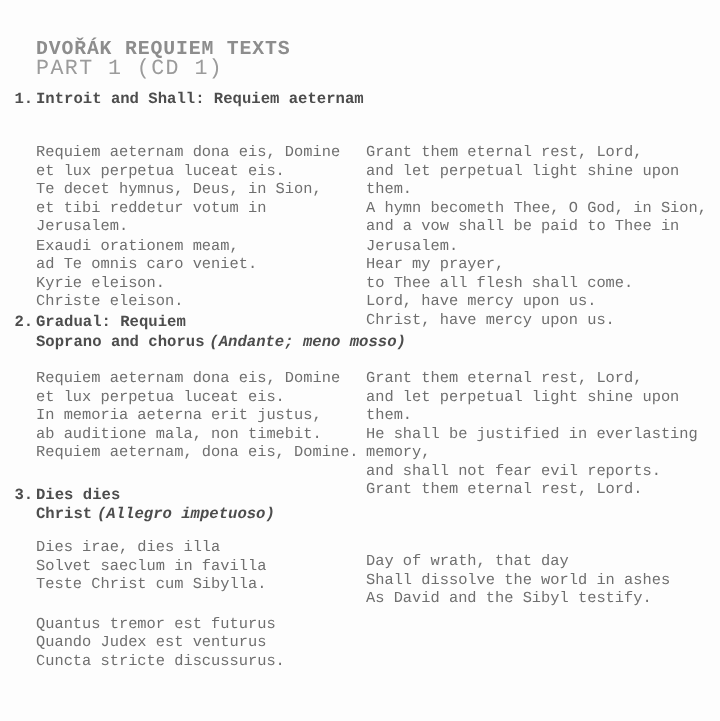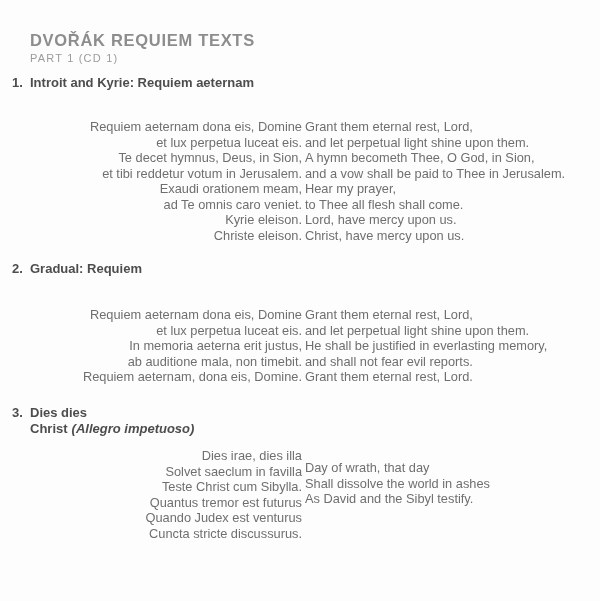--- a/index.html
+++ b/index.html
@@ -1,61 +1,61 @@
 <!DOCTYPE html>
 <html style="--background: #fdfdfd; --title-gray: #8d8d8d; --subtitle-gray: #9b9b9b; --heading-gray: #4d4d4d; --body-gray: #6f6f6f;"><head>
 <meta charset="utf-8">
 <style>
   html,body { margin:0; padding:0; background:#fff; }
   .page {
     position:relative; width:600px; height:601px;
     background:var(--background,#fdfdfd);
-    font-family:Liberation Sans, sans-serif;
+    font-family:Liberation Mono, monospace;
     overflow:hidden;
   }
   .title {
     position:absolute; left:30px; top:31px;
     font-size:16.5px; font-weight:700; letter-spacing:0.7px;
     color:var(--title-gray,#8d8d8d); line-height:19px;
   }
   .subtitle {
     position:absolute; left:30px; top:49px;
-    font-size:11px; font-weight:400; letter-spacing:1.2px;
+    font-size:18px; font-weight:400; letter-spacing:1.2px;
     color:var(--subtitle-gray,#9b9b9b); line-height:19px;text-align:center;
   }
   .head {
     position:absolute; left:12px; width:430px;
     color:var(--heading-gray,#4d4d4d);
     font-size:13px; font-weight:700; line-height:16px;
   }
   .num { position:absolute; left:0; top:0; }
   .htxt { margin-left:18px; }
   .tempo { font-style:italic; margin-left:4px; }
   .col {
     position:absolute;
     font-size:12.8px; line-height:15.5px;
     color:var(--body-gray,#6f6f6f);
   }
-  .latin   { left:30px;  width:272px;text-align:right; }
+  .latin   { left:30px;  width:272px; }
   .english { left:305px; width:294px; }
   .stanza  { white-space:pre-line; }
-  .stanza + .stanza { }
+  .stanza + .stanza { margin-top:17px; }
 </style>
 </head>
 <body>
 
 <div class="page">
 
   <div class="title">DVOŘÁK REQUIEM TEXTS</div>
   <div class="subtitle">PART 1 (CD 1)</div>
 
   <div class="head" style="top:75px">
     <span class="num">1.</span>
     <div class="htxt">
-      <div>Introit and Kyrie: Requiem aeternam</div>
+      <div>Introit and Shall: Requiem aeternam</div>
     </div>
   </div>
   <div class="col latin" style="top:119px">
     <div class="stanza">Requiem aeternam dona eis, Domine
 et lux perpetua luceat eis.
 Te decet hymnus, Deus, in Sion,
 et tibi reddetur votum in Jerusalem.
 Exaudi orationem meam,
 ad Te omnis caro veniet.
 Kyrie eleison.
@@ -69,20 +69,21 @@
 Hear my prayer,
 to Thee all flesh shall come.
 Lord, have mercy upon us.
 Christ, have mercy upon us.</div>
   </div>
 
   <div class="head" style="top:261px">
     <span class="num">2.</span>
     <div class="htxt">
       <div>Gradual: Requiem</div>
+      <div><span>Soprano and chorus</span><span class="tempo">(Andante; meno mosso)</span></div>
     </div>
   </div>
   <div class="col latin" style="top:307px">
     <div class="stanza">Requiem aeternam dona eis, Domine
 et lux perpetua luceat eis.
 In memoria aeterna erit justus,
 ab auditione mala, non timebit.
 Requiem aeternam, dona eis, Domine.</div>
   </div>
   <div class="col english" style="top:307px">

